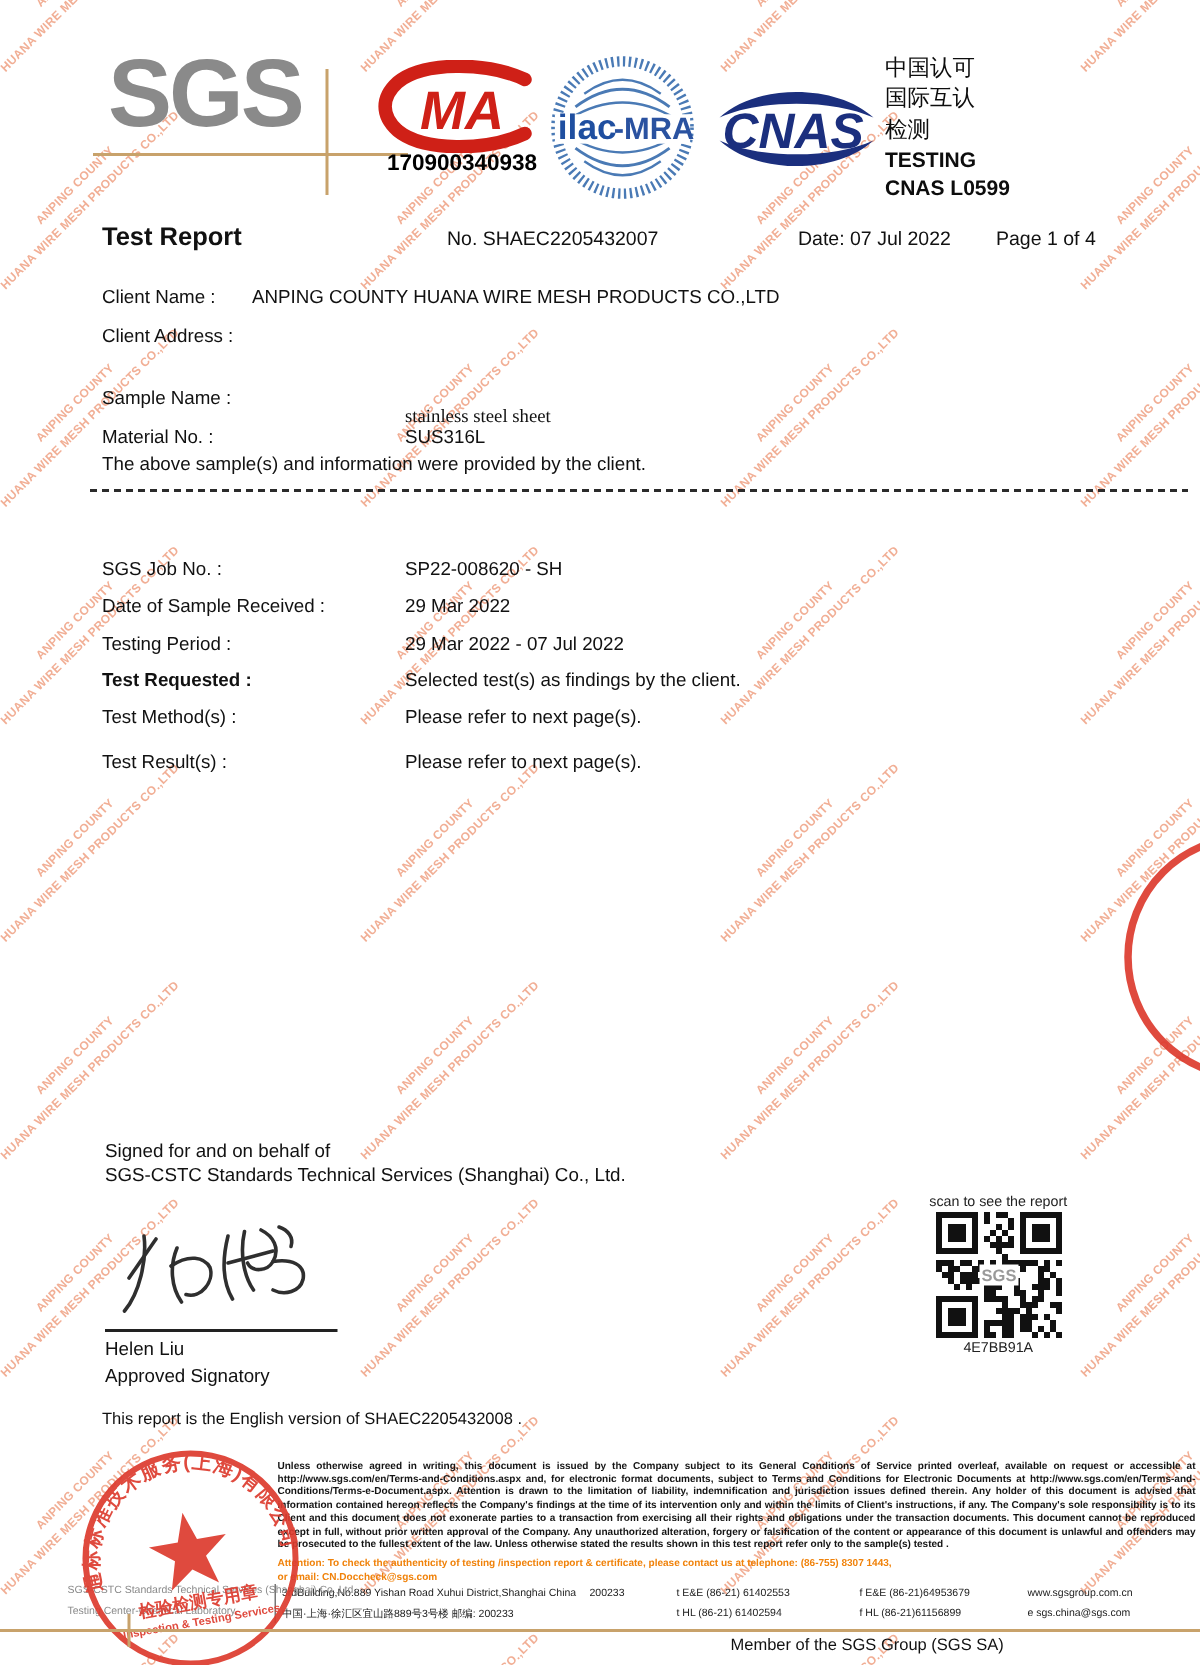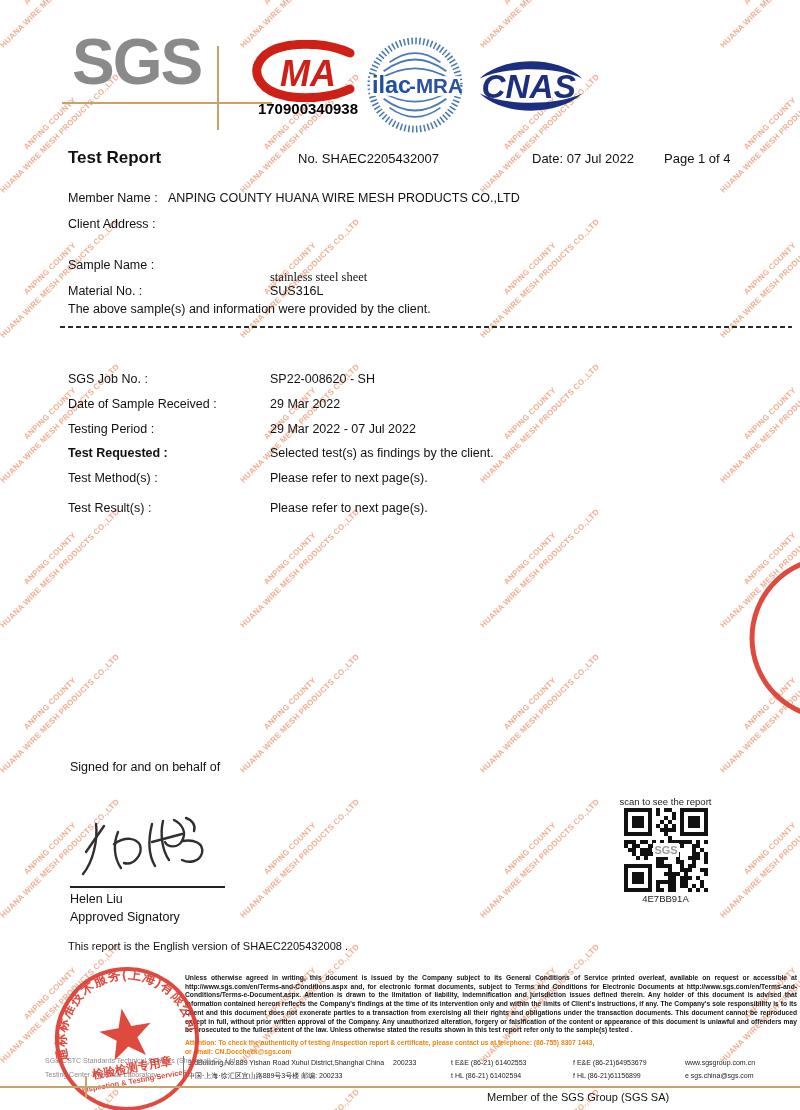--- a/index.html
+++ b/index.html
@@ -208,27 +208,34 @@
     <text x="6" y="58" font-size="24" font-weight="bold" fill="#1f4fa0" font-family="Liberation Sans, sans-serif">ilac</text>
     <text x="44" y="58" font-size="21" font-weight="bold" fill="#2a52a0" font-family="Liberation Sans, sans-serif">-MRA</text>
   </svg>
 
   <svg class="abs" style="left:474px;top:54px;" width="114" height="64" viewBox="0 0 120 66">
     <path d="M6,25 C32,1 88,1 114,25 C86,12 34,12 6,25 Z" fill="#1b2f7e"></path>
     <path d="M6,41 C32,65 88,65 114,41 C86,54 34,54 6,41 Z" fill="#1b2f7e"></path>
     <text x="8" y="46" font-size="35" font-weight="bold" font-style="italic" fill="#1b2f7e" font-family="Liberation Sans, sans-serif">CNAS</text>
   </svg>
 
+  <div id="accred" class="abs">
+    <div>中国认可</div>
+    <div>国际互认</div>
+    <div>检测</div>
+    <div class="en">TESTING</div>
+    <div class="en">CNAS L0599</div>
+  </div>
 
   <div class="abs h-title" style="left:68px;top:148px;">Test Report</div>
   <div class="abs h-meta" style="left:282px;top:151px;">No. SHAEC2205432007</div>
   <div class="abs h-meta" style="left:516px;top:151px;">Date: 07 Jul 2022</div>
   <div class="abs h-meta" style="left:648px;top:151px;">Page 1 of 4</div>
 
-  <div class="abs lbl" style="left:68px;top:191px;">Member Name :</div>
+  <div class="abs lbl" style="left:68px;top:191px;">Client Name :</div>
   <div class="abs val" style="left:168px;top:191px;">ANPING COUNTY HUANA WIRE MESH PRODUCTS CO.,LTD</div>
   <div class="abs lbl" style="left:68px;top:217px;">Client Address :</div>
 
   <div class="abs lbl" style="left:68px;top:258px;">Sample Name :</div>
   <div class="abs val" style="left:270px;top:270px;font-family:Liberation Serif, serif;">stainless steel sheet</div>
   <div class="abs lbl" style="left:68px;top:284px;">Material No. :</div>
   <div class="abs val" style="left:270px;top:284px;">SUS316L</div>
   <div class="abs val" style="left:68px;top:302px;">The above sample(s) and information were provided by the client.</div>
   <div class="abs divider" style="left:60px;top:326px;width:732px;"></div>
 
@@ -253,20 +260,21 @@
     <circle cx="90" cy="90" r="80" fill="none" stroke="#dd3b2e" stroke-width="5"></circle>
     <text font-size="16" font-weight="bold" fill="#dd3b2e" letter-spacing="3" font-family="Liberation Sans, sans-serif">
       <textPath href="#rArc" startOffset="8%">通标标准技术服务(上海)</textPath>
     </text>
     <text font-size="7.5" fill="#dd3b2e" font-family="Liberation Sans, sans-serif">
       <textPath href="#rArcIn" startOffset="12%">SGS-CSTC Standards Technical Services</textPath>
     </text>
   </svg>
 
   <div class="abs sig-name" style="left:70px;top:760px;">Signed for and on behalf of</div>
+  <div class="abs sig-name" style="left:70px;top:776px;">SGS-CSTC Standards Technical Services (Shanghai) Co., Ltd.</div>
 
   <svg class="abs" style="left:78px;top:812px;" width="150" height="76" viewBox="0 0 150 76">
     <g fill="none" stroke="#2f2f2f" stroke-width="2.4" stroke-linecap="round">
       <path d="M8,40 L26,14"></path>
       <path d="M18,12 C20,28 15,50 5,62"></path>
       <path d="M40,20 C35,32 36,46 43,56"></path>
       <path d="M36,32 C48,24 58,26 62,33 C65,42 56,54 46,51"></path>
       <path d="M74,12 C70,28 70,42 77,54"></path>
       <path d="M85,9 C82,22 84,38 91,48"></path>
       <path d="M74,30 L104,22"></path>

